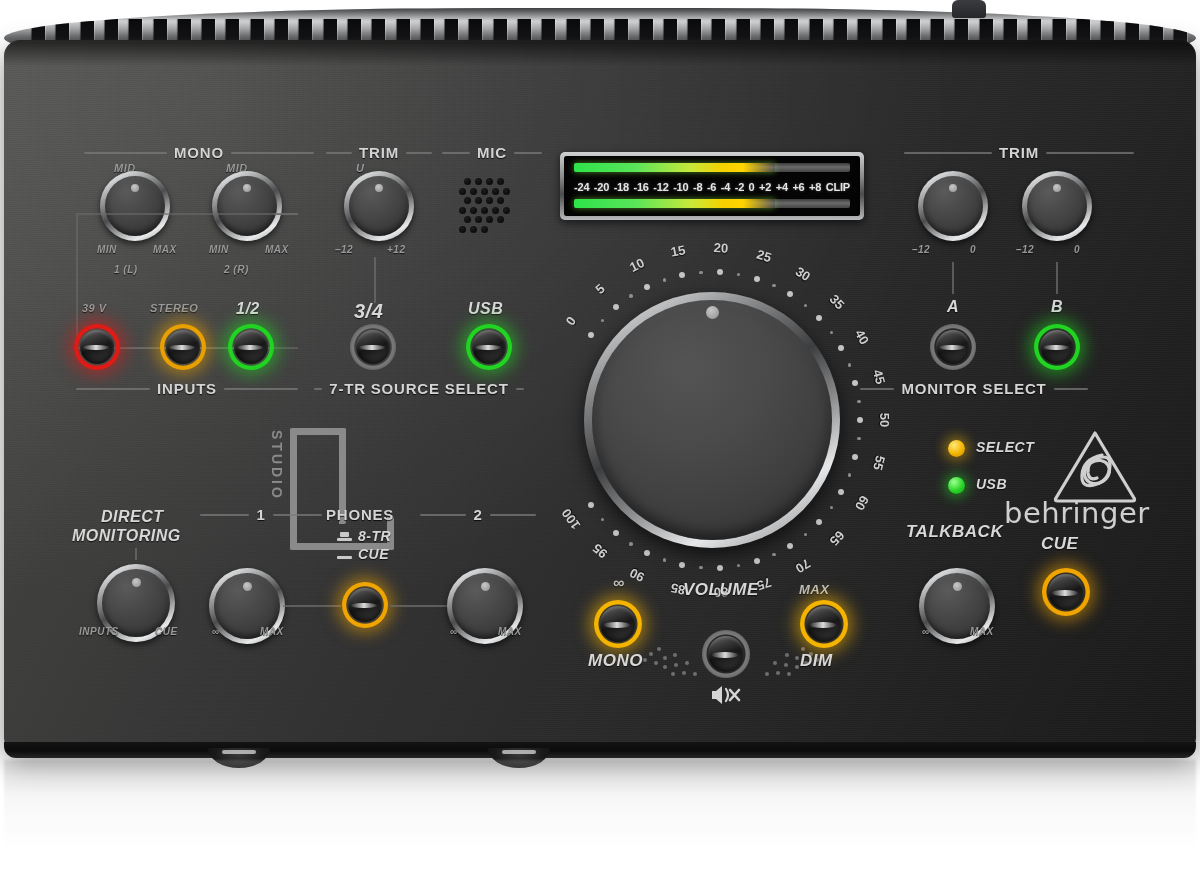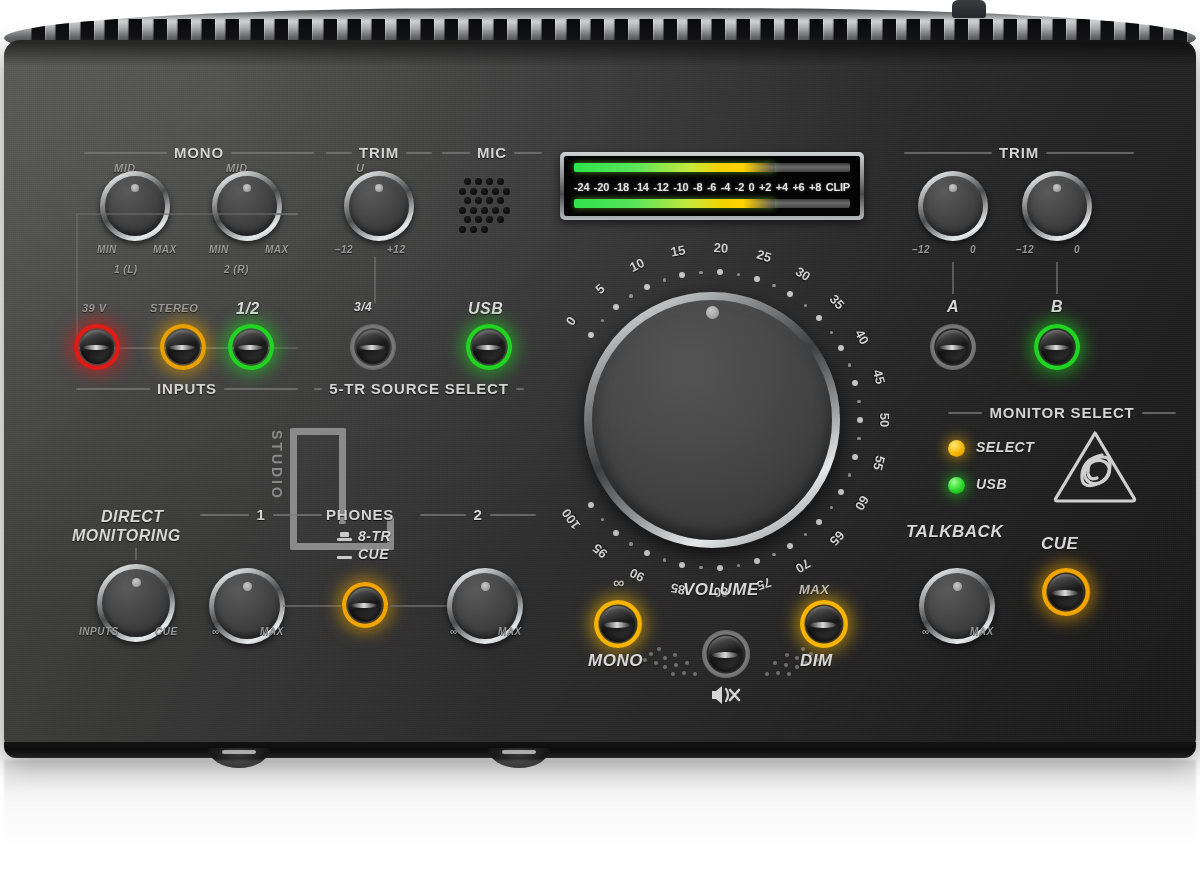--- a/index.html
+++ b/index.html
@@ -367,53 +367,53 @@
         <div class="ring" style="background: radial-gradient(circle, rgba(0, 0, 0, 0) 56%, rgb(232, 161, 0) 59%, rgb(232, 161, 0) 86%, rgba(0, 0, 0, 0) 92%); box-shadow: rgba(232, 161, 0, 0.533) 0px 0px 16px 5px, rgba(232, 161, 0, 0.4) 0px 0px 10px 2px inset; border-radius: 50%;"></div>
         <div class="cap"></div>
       </div>
 
       <div class="lbl abs" style="left:232px; top:260px; font-size:16px;">1/2</div>
       <div class="btn" id="btn-12" style="left:224px; top:284px; width:46px; height:46px;">
         <div class="ring" style="background: radial-gradient(circle, rgba(0, 0, 0, 0) 56%, rgb(34, 212, 34) 59%, rgb(34, 212, 34) 86%, rgba(0, 0, 0, 0) 92%); box-shadow: rgba(34, 212, 34, 0.533) 0px 0px 16px 5px, rgba(34, 212, 34, 0.4) 0px 0px 10px 2px inset; border-radius: 50%;"></div>
         <div class="cap"></div>
       </div>
 
-      <div class="lbl abs" style="left:350px; top:260px; font-size:12px;">3/4</div>
+      <div class="lbl abs" style="left:350px; top:260px; font-size:20px;">3/4</div>
       <div class="btn" id="btn-34" style="left:346px; top:284px; width:46px; height:46px;">
         <div class="ring" style="background: radial-gradient(circle, rgba(0, 0, 0, 0) 56%, rgb(122, 122, 122) 59%, rgb(154, 154, 154) 74%, rgb(96, 96, 96) 88%, rgba(0, 0, 0, 0) 92%); box-shadow: rgba(0, 0, 0, 0.6) 0px 0px 4px inset; border-radius: 50%;"></div>
         <div class="cap"></div>
       </div>
 
       <div class="lbl abs" style="left:464px; top:260px; font-size:16px;">USB</div>
       <div class="btn" id="btn-usb" style="left:462px; top:284px; width:46px; height:46px;">
         <div class="ring" style="background: radial-gradient(circle, rgba(0, 0, 0, 0) 56%, rgb(34, 212, 34) 59%, rgb(34, 212, 34) 86%, rgba(0, 0, 0, 0) 92%); box-shadow: rgba(34, 212, 34, 0.533) 0px 0px 16px 5px, rgba(34, 212, 34, 0.4) 0px 0px 10px 2px inset; border-radius: 50%;"></div>
         <div class="cap"></div>
       </div>
 
       <div class="sect" style="left:72px; top:340px; width:222px;">
         <div class="rule" style="flex:1"></div>
         <div class="txt">INPUTS</div>
         <div class="rule" style="flex:1"></div>
       </div>
       <div class="sect" style="left:310px; top:340px; width:210px;">
         <div class="rule" style="flex:1"></div>
-        <div class="txt">5-TR SOURCE SELECT</div>
+        <div class="txt">7-TR SOURCE SELECT</div>
         <div class="rule" style="flex:1"></div>
       </div>
 
       <div class="vu-frame" style="left:556px; top:112px; width:304px; height:68px;">
         <div class="vu-inner">
           <div class="vu-track" style="top:7px;">
             <div class="vu-fill" id="vu-top" style="width: 73%;"></div>
           </div>
           <div class="vu-scale" id="vu-scale" style="top:24px; height:14px;">
               <span>-24</span>
               <span>-20</span>
               <span>-18</span>
-              <span>-14</span>
+              <span>-16</span>
               <span>-12</span>
               <span>-10</span>
               <span>-8</span>
               <span>-6</span>
               <span>-4</span>
               <span>-2</span>
               <span>0</span>
               <span>+2</span>
               <span>+4</span>
               <span>+6</span>
@@ -447,21 +447,21 @@
       </div>
       <div class="lbl dim tiny abs" style="left:1012px; top:204px;">–12</div>
       <div class="lbl dim tiny abs" style="left:1070px; top:204px;">0</div>
       <div class="line" style="left:1052px; top:222px; width:2px; height:32px;"></div>
       <div class="lbl abs" style="left:1047px; top:258px; font-size:16px;">B</div>
       <div class="btn" id="btn-mon-b" style="left:1030px; top:284px; width:46px; height:46px;">
         <div class="ring" style="background: radial-gradient(circle, rgba(0, 0, 0, 0) 56%, rgb(34, 212, 34) 59%, rgb(34, 212, 34) 86%, rgba(0, 0, 0, 0) 92%); box-shadow: rgba(34, 212, 34, 0.533) 0px 0px 16px 5px, rgba(34, 212, 34, 0.4) 0px 0px 10px 2px inset; border-radius: 50%;"></div>
         <div class="cap"></div>
       </div>
 
-      <div class="sect" style="left:944px; top:340px; width:228px;margin-top:24px;">
+      <div class="sect" style="left:856px; top:340px; width:228px;">
         <div class="rule" style="flex:1"></div>
         <div class="txt">MONITOR SELECT</div>
         <div class="rule" style="flex:1"></div>
       </div>
 
       <div class="big-l" style="left:286px; top:388px; width:120px; height:130px;">
         <div class="v"></div>
         <div class="h"></div>
       </div>
       <div class="studio-word" style="left:281px; top:390px;">STUDIO</div>
@@ -545,20 +545,21 @@
       <div class="led green" style="left:944px; top:437px;"></div>
       <div class="lbl abs" style="left:972px; top:436px; font-size:14px;">USB</div>
 
       <div class="bh-tri" style="left:1048px; top:388px;">
         <svg width="86" height="76" viewBox="0 0 86 76">
           <path d="M43 5 L82 70 Q84 73 80 73 L6 73 Q2 73 4 70 Z" fill="none" stroke="#cfcfcf" stroke-width="3.2" stroke-linejoin="round"></path>
           <path d="M50 27 Q31 31 30 47 Q29 60 42 57 Q57 53 58 38 Q59 26 45 30 Q35 34 36 45 Q37 53 45 50" fill="none" stroke="#cfcfcf" stroke-width="3.2" stroke-linecap="round"></path>
           <ellipse cx="45" cy="44" rx="13" ry="11" transform="rotate(-32 45 44)" fill="none" stroke="#cfcfcf" stroke-width="3.2"></ellipse>
         </svg>
       </div>
+      <div class="bh-word" style="left:1000px; top:456px;">behringer</div>
 
       <div class="lbl abs" style="left:97px; top:468px; font-size:16px;">DIRECT</div>
       <div class="lbl abs" style="left:68px; top:487px; font-size:16px;">MONITORING</div>
       <div class="line" style="left:131px; top:508px; width:2px; height:12px;"></div>
       <div class="knob" style="left:93px; top:524px; width:78px; height:78px;">
         <div class="cap">
           <div class="ind" style="left:50%; top:9px; margin-left:-4.5px; width:9px; height:9px;"></div>
         </div>
       </div>
       <div class="lbl dim tiny abs" style="left:75px; top:586px;">INPUTS</div>

